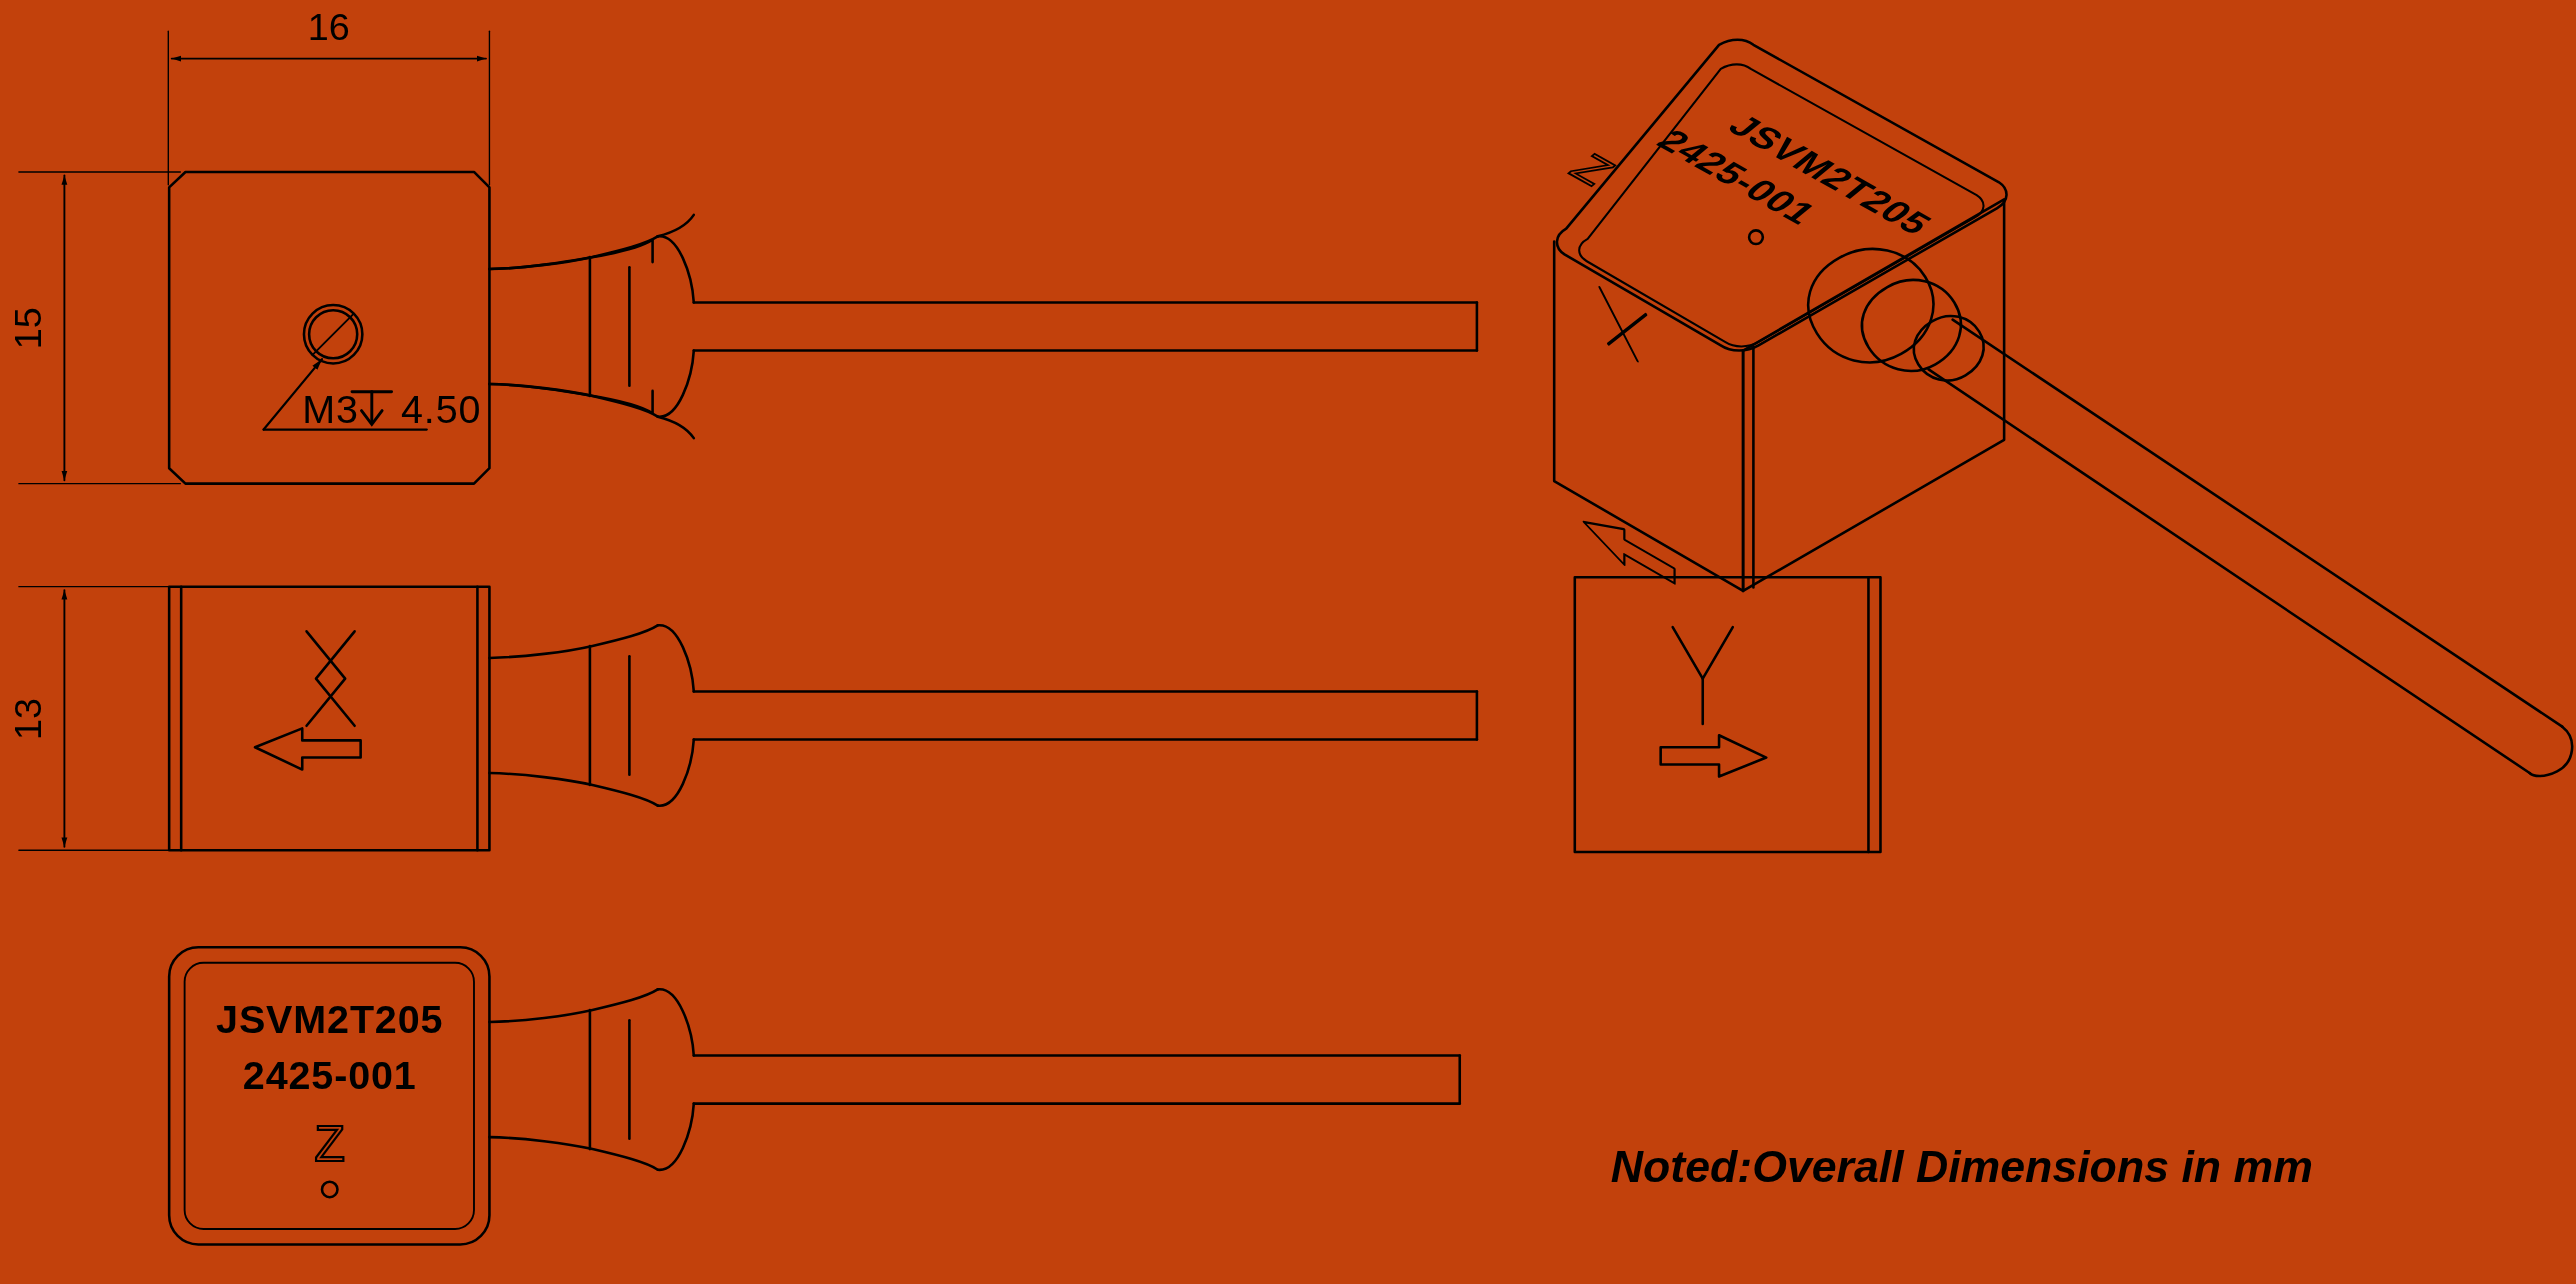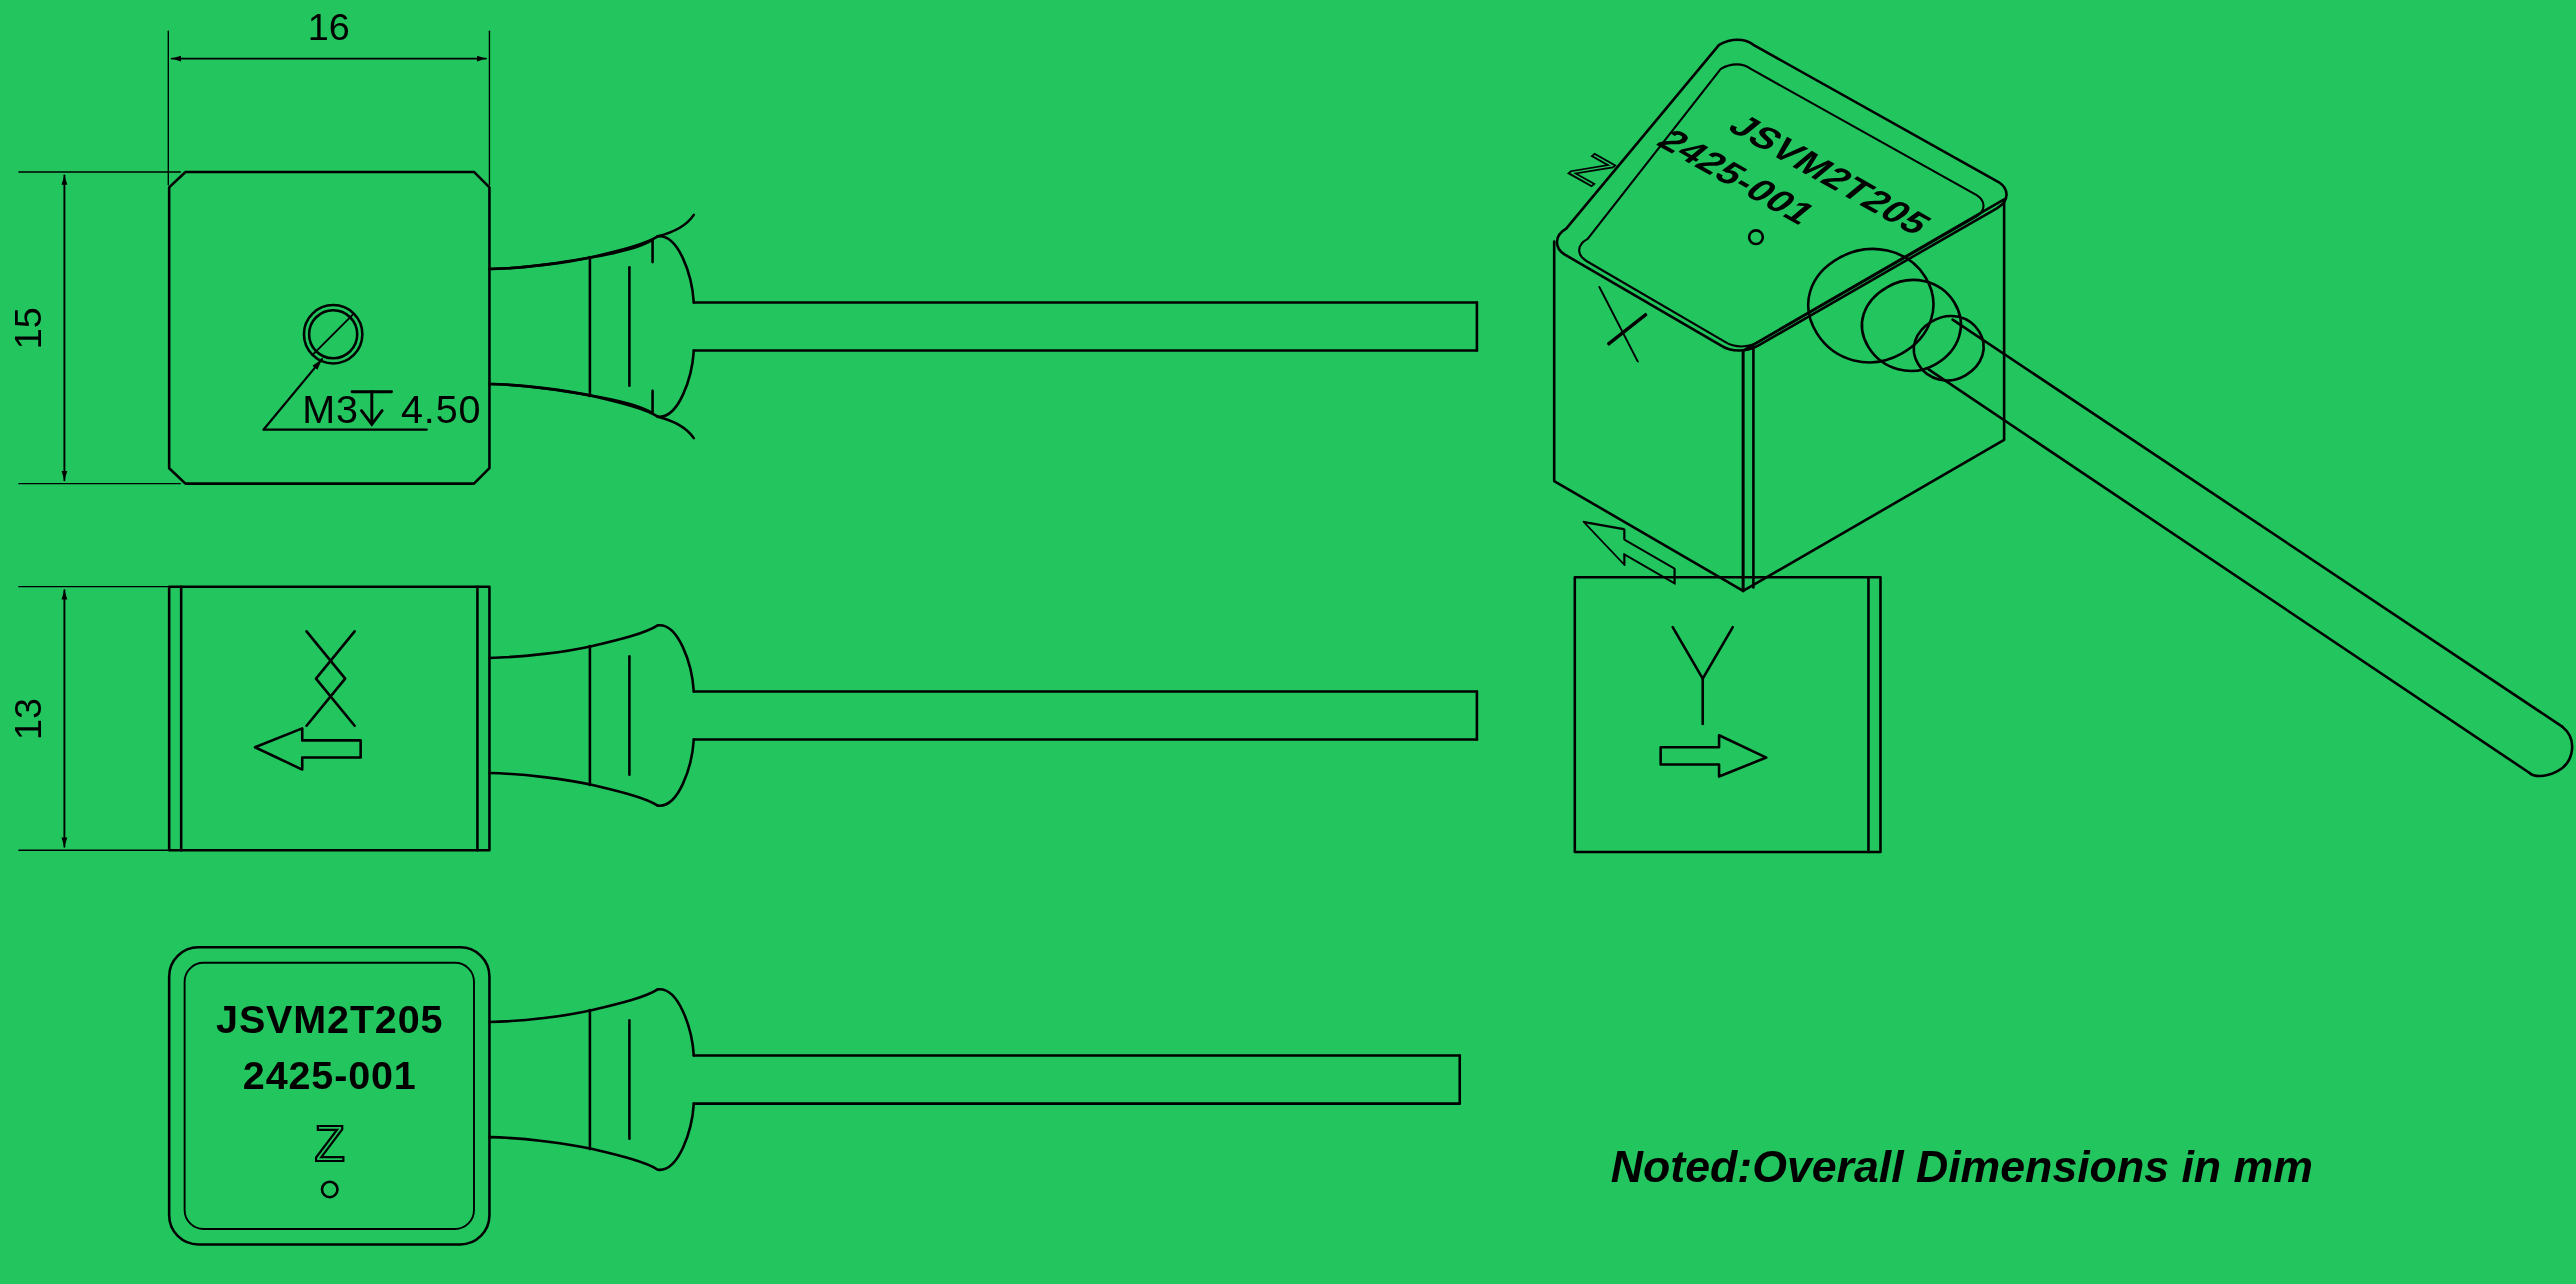--- a/index.html
+++ b/index.html
@@ -8,21 +8,21 @@
     padding: 0;
     background: #ffffff;
   }
   body {
     font-family: "Liberation Sans", sans-serif;
   }
   #sheet {
     position: relative;
     width: 2576px;
     height: 1285px;
-    background: #22c55e;
+    background: #c2410c;
     overflow: hidden;
   }
   #sheet svg {
     display: block;
     position: absolute;
     top: 0;
     left: 0;
   }
   .note-text {
     font-family: "Liberation Sans", sans-serif;

